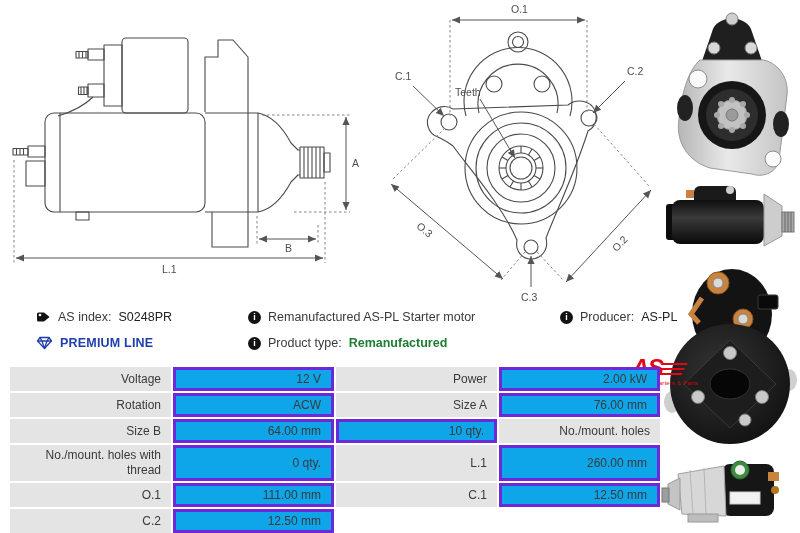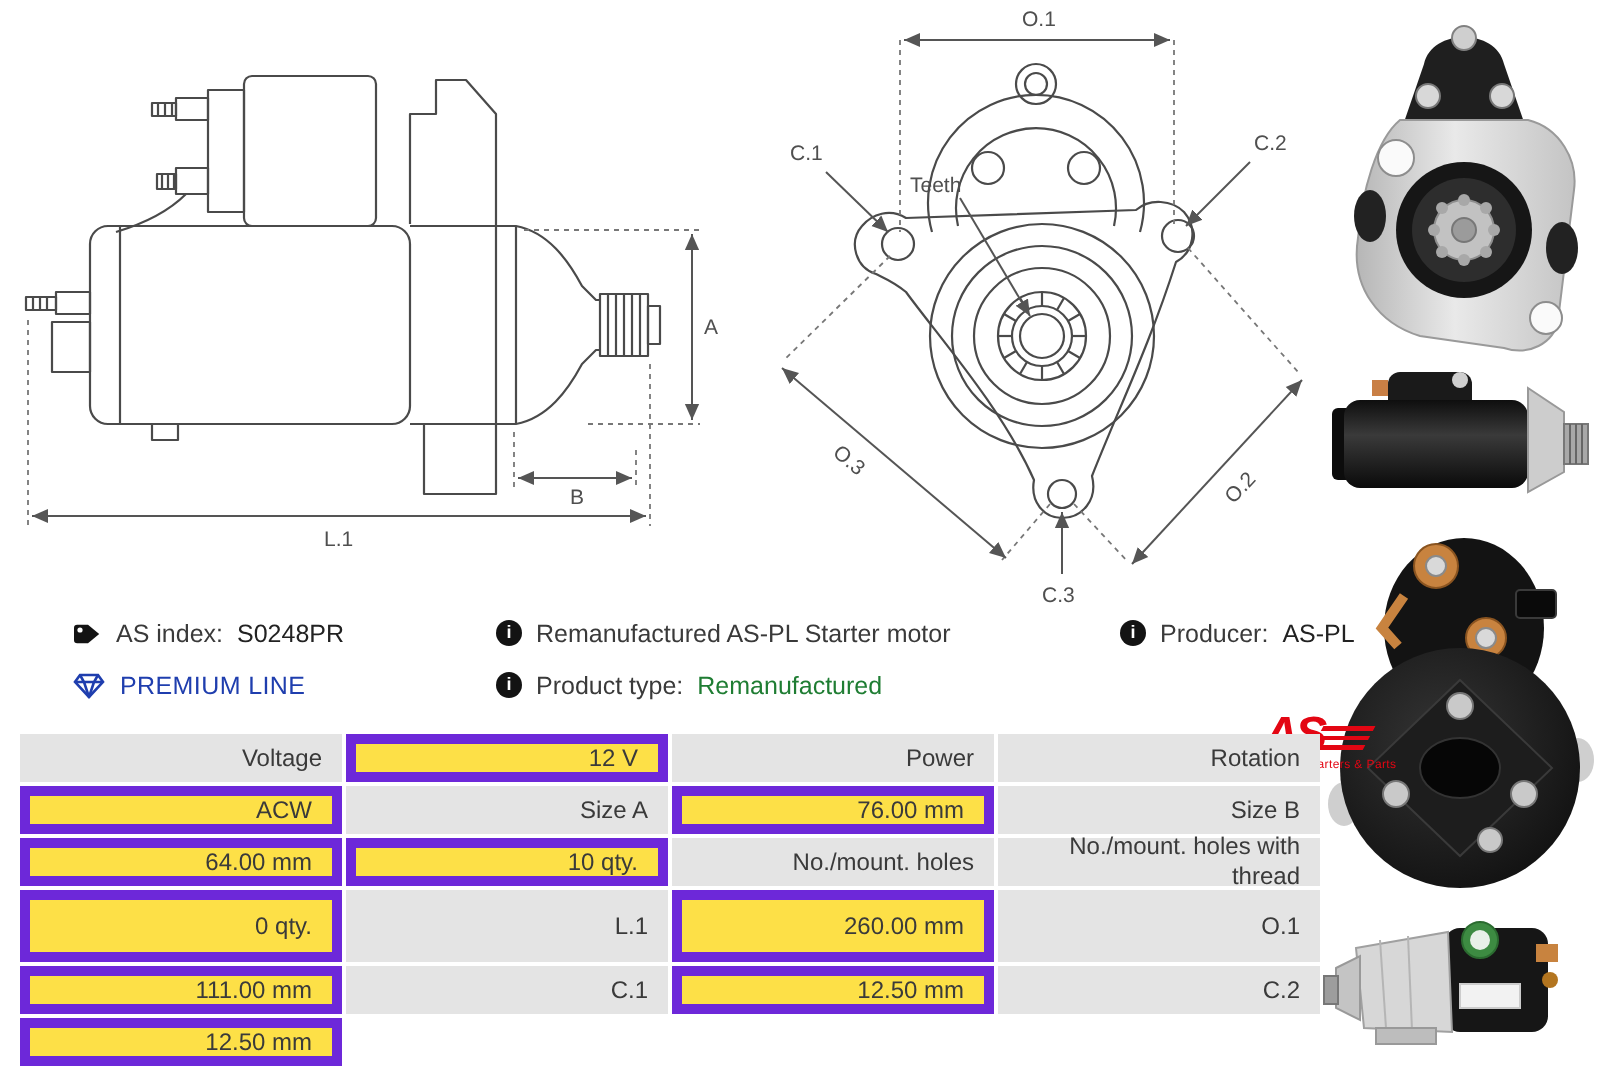--- a/index.html
+++ b/index.html
@@ -2,42 +2,42 @@
 <html><head>
 <meta charset="utf-8">
 <style>
   html,body{margin:0;padding:0;background:#fff;}
   .page{position:relative;width:800px;height:533px;background:#fff;overflow:hidden;
         font-family:"Liberation Sans",sans-serif;color:#3a3a3a;}
   .abs{position:absolute;}
   
   .dwg text{font:10.5px "Liberation Sans",sans-serif;fill:#4f4f4f;}
   
-  .inforow{position:absolute;display:flex;align-items:flex-start;gap:7px;font-size:12.5px;white-space:nowrap;}
+  .inforow{position:absolute;display:flex;align-items:flex-end;gap:7px;font-size:12.5px;white-space:nowrap;}
   .inforow b{font-weight:normal;color:#222;}
   .iicon{display:inline-flex;align-items:center;justify-content:center;flex:0 0 auto;
          width:13px;height:13px;border-radius:50%;background:#131313;color:#fff;
          font-size:9px;font-weight:bold;line-height:1;}
-  .premium{color:#1f3eae;font-weight:normal;letter-spacing:0.2px;}
-  .green{color:#1f7d33;font-weight:normal;}
+  .premium{color:#1f3eae;font-weight:bold;letter-spacing:0.2px;}
+  .green{color:#1f7d33;font-weight:bold;}
   
   .aspl{position:absolute;width:100px;text-align:center;}
   .aspl-mark{display:flex;align-items:flex-end;justify-content:center;height:22px;}
   .aspl-as{color:#e30613;font-weight:bold;font-style:italic;font-size:24px;line-height:20px;letter-spacing:-1.5px;}
   .aspl-stripes{width:26px;height:14px;margin-left:-4px;margin-bottom:1px;transform:skewX(-28deg);
                 background:repeating-linear-gradient(#e30613 0 2.3px,transparent 2.3px 4.8px);}
   .aspl-tagline{font-size:6px;color:#e30613;margin-top:2px;letter-spacing:0.2px;}
   
   .spec{position:absolute;left:10px;top:367px;display:grid;
         grid-template-columns:161px 161px 161px 161px;
         grid-template-rows:24px 24px 24px 36px 24px 24px;gap:2px;font-size:12px;}
   .t-lbl,.t-val{display:flex;align-items:center;justify-content:flex-end;
                 padding:1px 10px 1px 6px;text-align:right;line-height:1.25;}
   .t-lbl{background:#e4e4e4;}
-  .t-val{background:#fde047;border:5px solid #6d28d9;}
+  .t-val{background:#0ea5e9;border:3px solid #6d28d9;}
   
   .photo{position:absolute;left:660px;width:140px;display:flex;align-items:center;justify-content:center;}
 </style>
 </head>
 <body>
 
 <div class="page">
 
   <div class="abs" style="left:0;top:0;">
     <svg class="dwg" width="360" height="295" viewBox="0 0 360 295">
@@ -306,20 +306,21 @@
       <span class="aspl-as">AS</span>
       <span class="aspl-stripes"></span>
     </div>
     <div class="aspl-tagline">Alternators, Starters &amp; Parts</div>
   </div>
 
   <div class="spec">
     <div class="t-lbl">Voltage</div>
     <div class="t-val">12 V</div>
     <div class="t-lbl">Power</div>
+    <div class="t-val">2.00 kW</div>
 
     <div class="t-lbl">Rotation</div>
     <div class="t-val">ACW</div>
     <div class="t-lbl">Size A</div>
     <div class="t-val">76.00 mm</div>
 
     <div class="t-lbl">Size B</div>
     <div class="t-val">64.00 mm</div>
     <div class="t-val">10 qty.</div>
 

